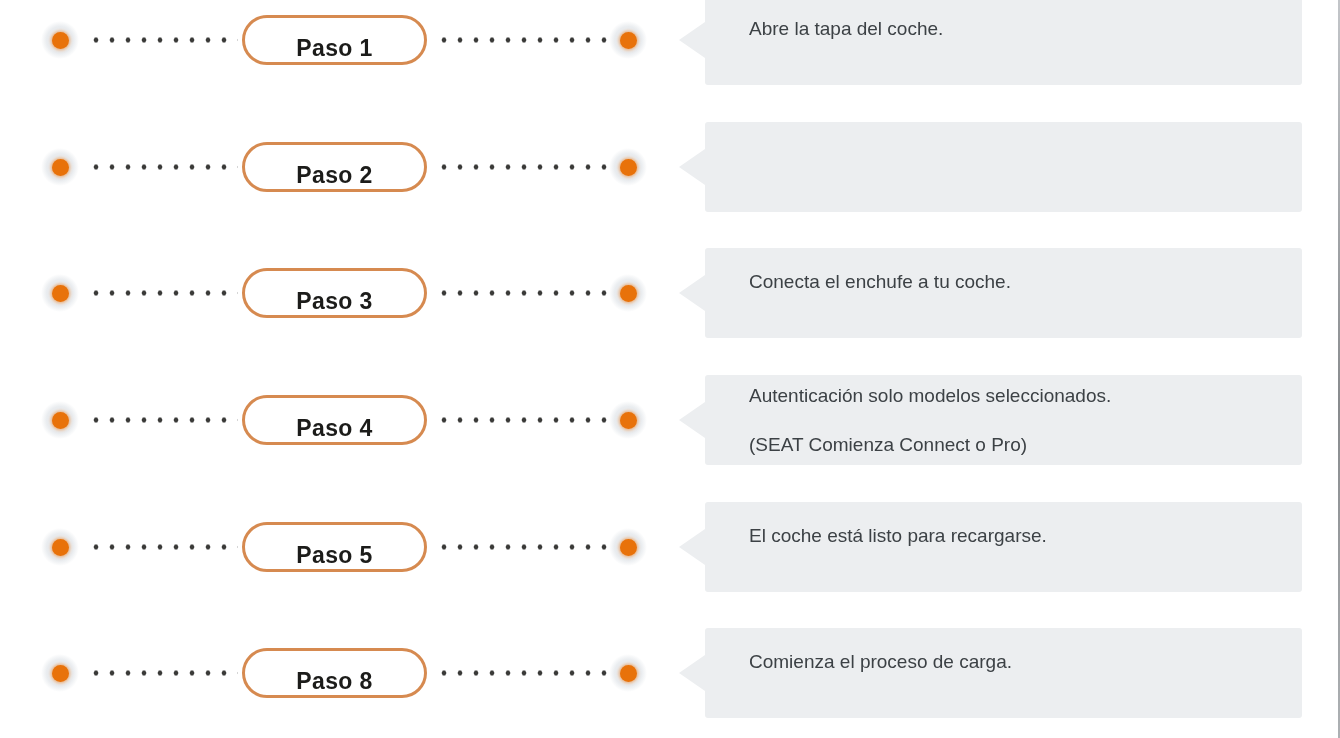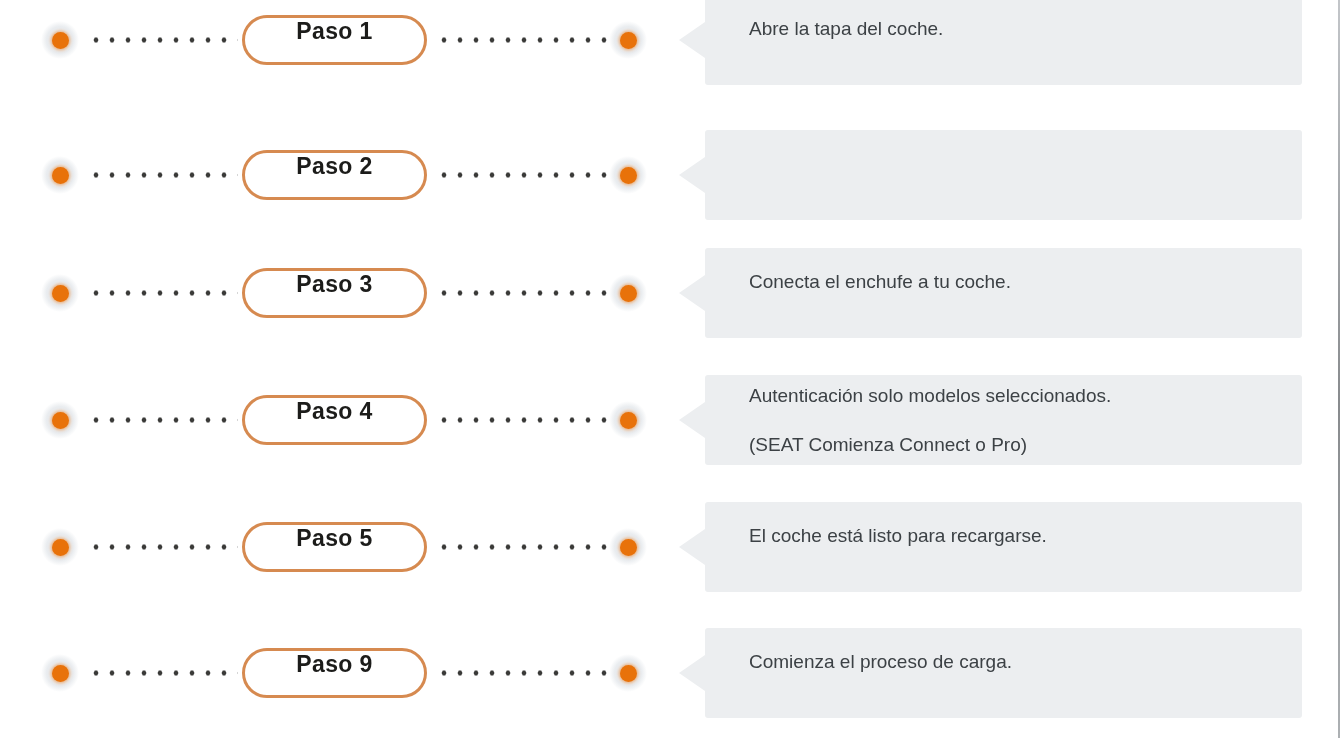--- a/index.html
+++ b/index.html
@@ -14,21 +14,21 @@
     --edge-line:#55595d;
   }
   html,body{margin:0;padding:0;}
   body{
     width:1340px;height:738px;overflow:hidden;background:#ffffff;
     font-family:"Liberation Sans", sans-serif;
   }
   .canvas{position:relative;width:1340px;height:738px;}
   .step-row{position:absolute;left:0;width:100%;height:90px;}
   .step-row:nth-of-type(1){top:-5px;}
-  .step-row:nth-of-type(2){top:130px;}
+  .step-row:nth-of-type(2){top:122px;}
   .step-row:nth-of-type(3){top:248px;}
   .step-row:nth-of-type(4){top:375px;}
   .step-row:nth-of-type(5){top:502px;}
   .step-row:nth-of-type(6){top:628px;}
 
   .endpoint{
     position:absolute;top:50%;transform:translateY(-50%);
     width:38px;height:38px;border-radius:50%;
     background:radial-gradient(closest-side, var(--halo) 70%, rgba(233,236,239,0) 100%);
     display:flex;align-items:center;justify-content:center;
@@ -47,21 +47,21 @@
     background-size:16px 5px;background-position:left center;background-repeat:repeat-x;
   }
   .dotline.left{left:88px;width:150px;}
   .dotline.right{left:436px;width:176px;}
 
   .pill{
     position:absolute;left:242px;top:50%;transform:translateY(-50%);
     width:185px;height:50px;box-sizing:border-box;
     border:3px solid var(--pill-border);border-radius:28px;
     background:var(--pill-fill);
-    display:flex;align-items:flex-start;justify-content:center;
+    display:flex;align-items:flex-end;justify-content:center;
   }
   .pill-label{font-size:23px;font-weight:700;color:var(--pill-text);letter-spacing:.4px;}
 
   .bubble{
     position:absolute;left:705px;top:0;width:597px;height:90px;box-sizing:border-box;
     background:var(--bubble-bg);border-radius:3px;
     display:flex;flex-direction:column;justify-content:center;
     padding-left:32px;padding-right:16px;
   }
   .bubble .arrow{
@@ -176,21 +176,21 @@
       <p></p>
     </div>
   </section>
 
   <section class="step-row">
     <span class="endpoint left">
         <span class="core"></span>
       </span>
     <span class="dotline left"></span>
     <div class="pill">
-        <span class="pill-label">Paso 9</span>
+        <span class="pill-label">Paso 8</span>
       </div>
     <span class="dotline right"></span>
     <span class="endpoint right">
         <span class="core"></span>
       </span>
     <div class="bubble">
       <span class="arrow"></span>
       <p>Comienza el proceso de carga.</p>
       <p></p>
     </div>

